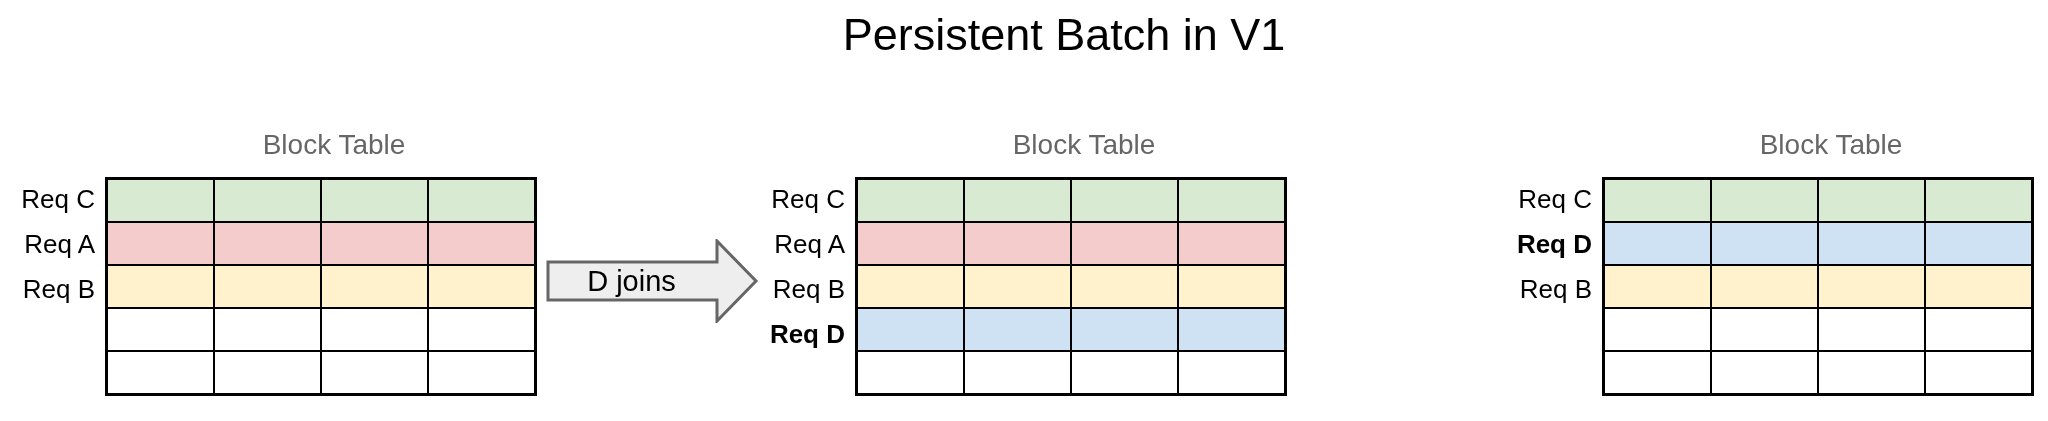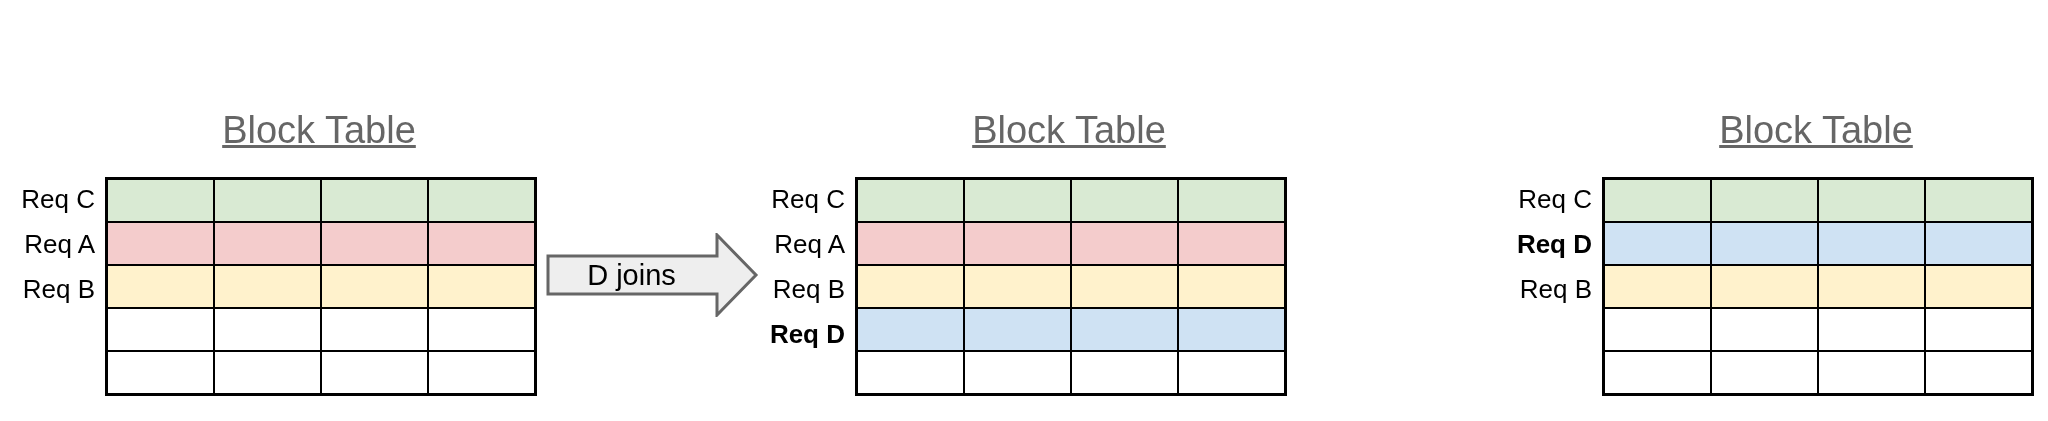--- a/index.html
+++ b/index.html
@@ -6,47 +6,48 @@
   .canvas{
     position:relative;width:2048px;height:421px;background:#ffffff;overflow:hidden;
     font-family:"Liberation Sans",sans-serif;color:#000;
   }
   .main-title{
     position:absolute;top:10px;left:1064px;transform:translateX(-50%);
     font-size:45px;line-height:50px;white-space:nowrap;
   }
   .panel{position:absolute;top:0;height:421px;width:572px;}
   .block-title{
-    position:absolute;top:110px;left:140px;width:428px;margin:0;
-    font-size:38px;line-height:40px;font-weight:normal;text-align:center;white-space:nowrap;text-decoration:underline;
+    position:absolute;top:110px;left:140px;width:428px;margin:15px;
+    font-size:28px;line-height:40px;font-weight:normal;text-align:center;white-space:nowrap;
   }
   .labels{position:absolute;top:177px;left:0;width:130px;}
   .row-label{
     height:45px;line-height:45px;text-align:right;font-size:26px;white-space:nowrap;
   }
   table.grid{
     position:absolute;top:177px;left:140px;
     border-collapse:collapse;border:3px solid #000;
   }
   table.grid td{
     width:105px;height:41px;border:2px solid #000;padding:0;
   }
-  .arrow{position:absolute;top:233px;width:213px;height:84px;text-align:right;}
+  .arrow{position:absolute;top:239px;width:213px;height:84px;text-align:right;}
   .arrow svg{position:absolute;left:0;top:0;display:block;}
   .arrow-label{
     position:absolute;left:0;top:23px;width:171px;height:38px;
     display:flex;align-items:center;justify-content:center;
     font-size:29px;white-space:nowrap;
   }
 </style>
 </head>
 <body>
 
 <div class="canvas">
 
+  <div class="main-title">Persistent Batch in V1</div>
 
   <section class="panel" style="left:-35px">
     <h2 class="block-title" style="color: rgb(102, 102, 102);">Block Table</h2>
     <div class="labels">
       <div class="row-label" style="font-weight: normal;">Req C</div>
       <div class="row-label" style="font-weight: normal;">Req A</div>
       <div class="row-label" style="font-weight: normal;">Req B</div>
       <div class="row-label"></div>
       <div class="row-label"></div>
     </div>

